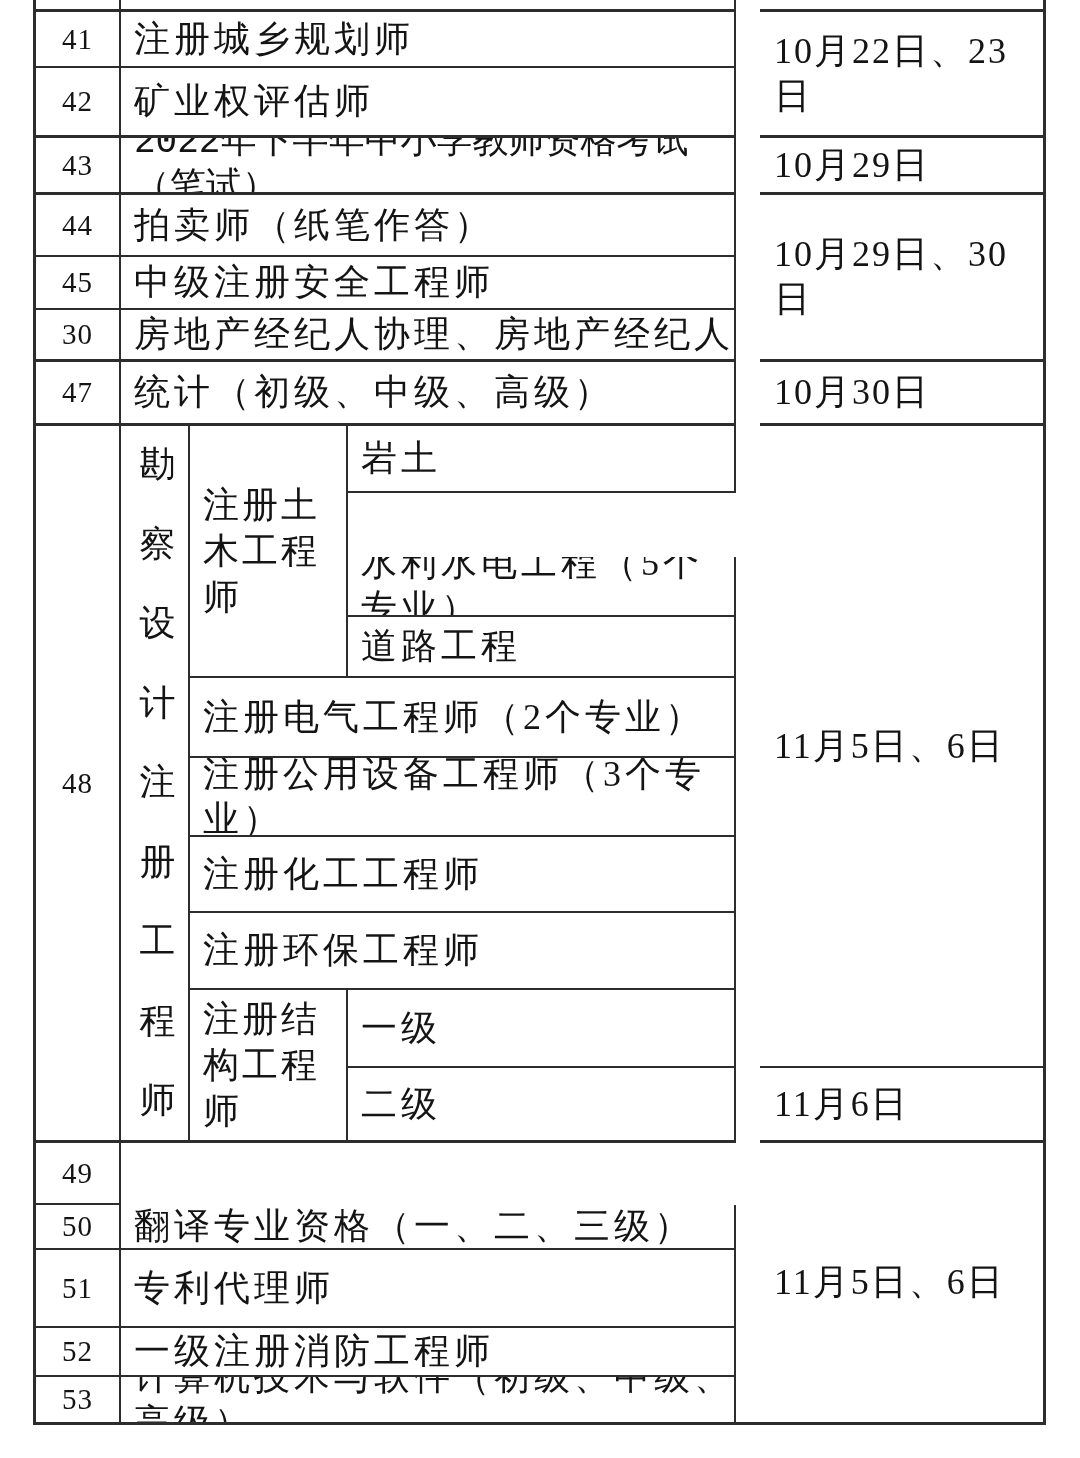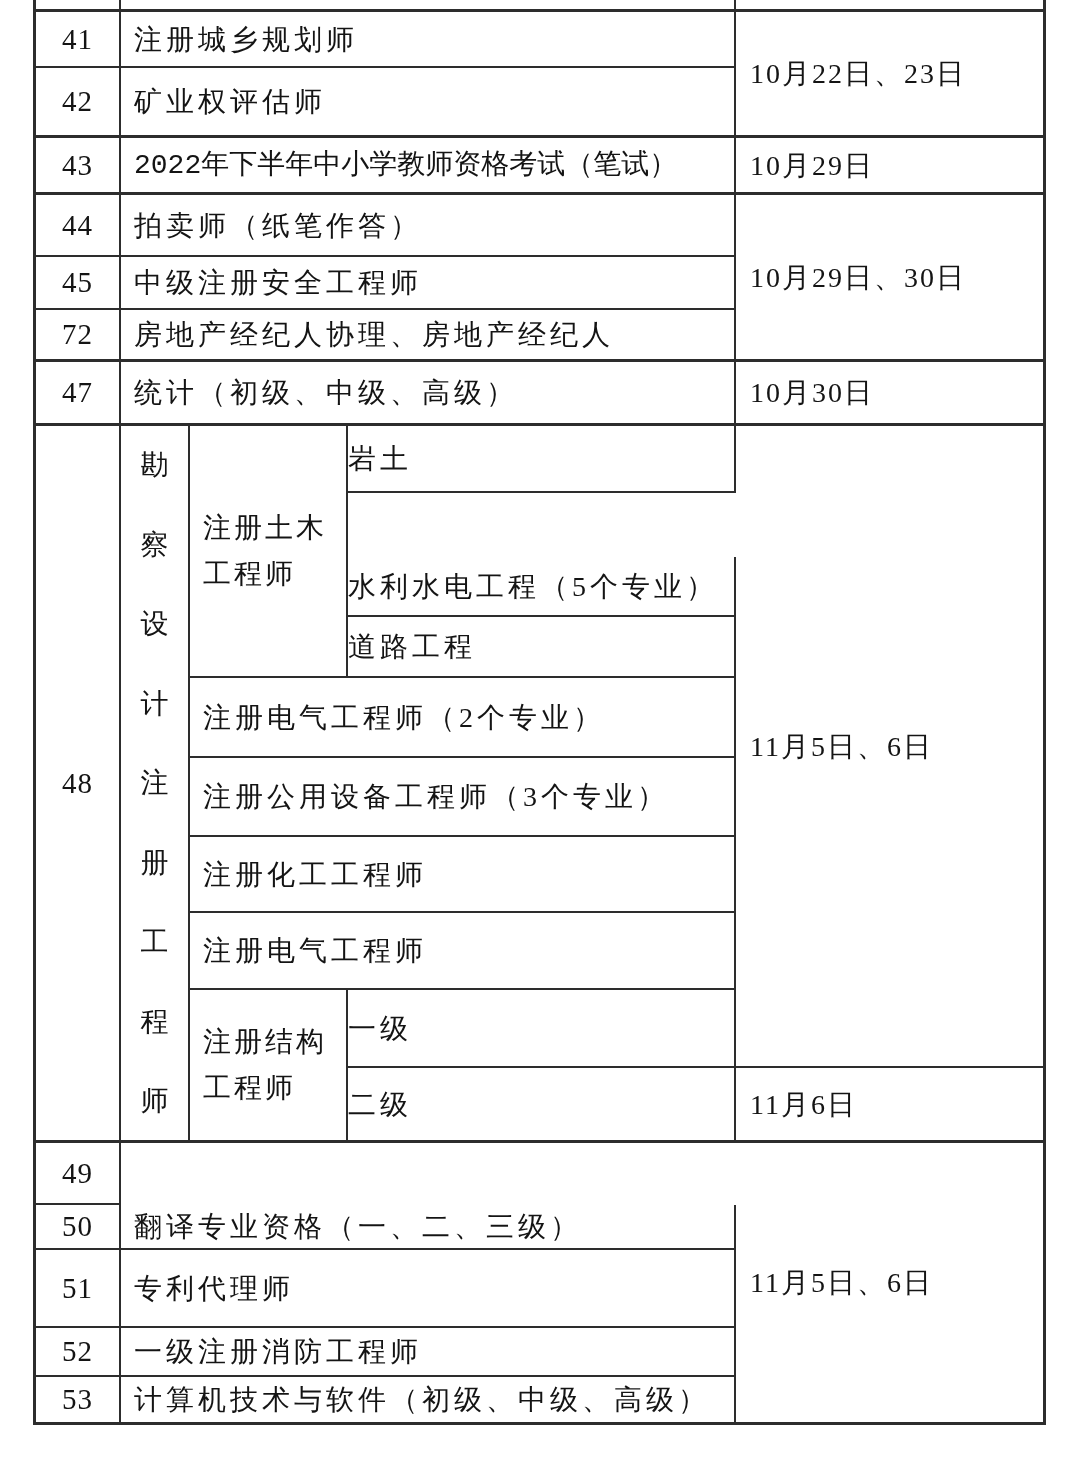--- a/index.html
+++ b/index.html
@@ -15,30 +15,30 @@
     grid-template-rows:12px 56px 70px 57px 62px 53px 52px 64px 67px 64px 60px 61px 80px 79px 76px 77px 78px 75px 62px 45px 78px 49px 45px;
     border-left:3px solid var(--bc);
     border-right:3px solid var(--bc);
     border-bottom:3px solid var(--bc);
     background:#ffffff;
   }
   .cell {
     border-right:2px solid var(--bc);
     border-bottom:2px solid var(--bc);
     display:flex; align-items:center;
-    font-size:28px; line-height:1.25; overflow:hidden;
+    font-size:36px; line-height:1.25; overflow:hidden;
     background:#ffffff;
   }
   .num  { justify-content:center; font-size:29px; letter-spacing:1px; }
   .name { padding-left:13px; letter-spacing:4px; }
   .tight{ letter-spacing:0;font-family:Liberation Mono, monospace; }
-  .spec { letter-spacing:4px; }
+  .spec { padding-left:13px; letter-spacing:4px; }
   .date { padding-left:14px; letter-spacing:2px; }
   .thickb { border-bottom-width:3px; }
-  .lastcol{ border-right:none; }
+  .lastcol{ border-right:none;margin-left:24px; }
   .lastrow{ border-bottom:none; }
   .vcell  { justify-content:center;align-items:center; }
   .vtext  { width:30px; word-break:break-all; text-align:center; line-height:79.5px; letter-spacing:0; }
   .wrap2  { max-width:128px; line-height:46px; letter-spacing:3px; }
 </style>
 </head>
 <body>
 
 <div class="canvas">
   <div class="table">
@@ -58,21 +58,21 @@
     <div class="cell name tight thickb" style="grid-area:4/2/5/5">2022年下半年中小学教师资格考试（笔试）</div>
     <div class="cell date thickb lastcol" style="grid-area:4/5/5/6">10月29日</div>
 
     <div class="cell num" style="grid-area:5/1/6/2">44</div>
     <div class="cell name" style="grid-area:5/2/6/5">拍卖师（纸笔作答）</div>
     <div class="cell date thickb lastcol" style="grid-area:5/5/8/6">10月29日、30日</div>
 
     <div class="cell num" style="grid-area:6/1/7/2">45</div>
     <div class="cell name" style="grid-area:6/2/7/5">中级注册安全工程师</div>
 
-    <div class="cell num thickb" style="grid-area:7/1/8/2">72</div>
+    <div class="cell num thickb" style="grid-area:7/1/8/2">30</div>
     <div class="cell name thickb" style="grid-area:7/2/8/5">房地产经纪人协理、房地产经纪人</div>
 
     <div class="cell num thickb" style="grid-area:8/1/9/2">47</div>
     <div class="cell name thickb" style="grid-area:8/2/9/5">统计（初级、中级、高级）</div>
     <div class="cell date thickb lastcol" style="grid-area:8/5/9/6">10月30日</div>
 
     <div class="cell num thickb" style="grid-area:9/1/19/2">48</div>
     <div class="cell vcell thickb" style="grid-area:9/2/19/3">
       <div class="vtext">勘察设计注册工程师</div>
     </div>
@@ -80,21 +80,21 @@
     <div class="cell name" style="grid-area:9/3/13/4">
       <div class="wrap2">注册土木工程师</div>
     </div>
     <div class="cell spec" style="grid-area:9/4/10/5">岩土</div>
     <div class="cell spec" style="grid-area:11/4/12/5">水利水电工程（5个专业）</div>
     <div class="cell spec" style="grid-area:12/4/13/5">道路工程</div>
 
     <div class="cell name" style="grid-area:13/3/14/5">注册电气工程师（2个专业）</div>
     <div class="cell name" style="grid-area:14/3/15/5">注册公用设备工程师（3个专业）</div>
     <div class="cell name" style="grid-area:15/3/16/5">注册化工工程师</div>
-    <div class="cell name" style="grid-area:16/3/17/5">注册电气工程师</div>
+    <div class="cell name" style="grid-area:16/3/17/5">注册环保工程师</div>
 
     <div class="cell spec" style="grid-area:17/4/18/5">一级</div>
     <div class="cell name thickb" style="grid-area:17/3/19/4">
       <div class="wrap2">注册结构工程师</div>
     </div>
     <div class="cell spec thickb" style="grid-area:18/4/19/5">二级</div>
 
     <div class="cell date lastcol" style="grid-area:9/5/18/6">11月5日、6日</div>
     <div class="cell date thickb lastcol" style="grid-area:18/5/19/6">11月6日</div>
 

